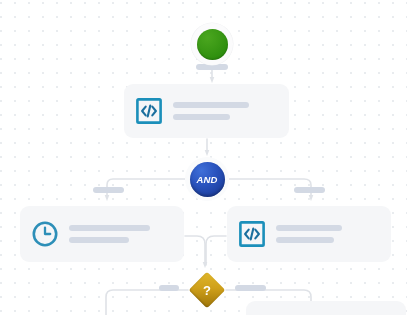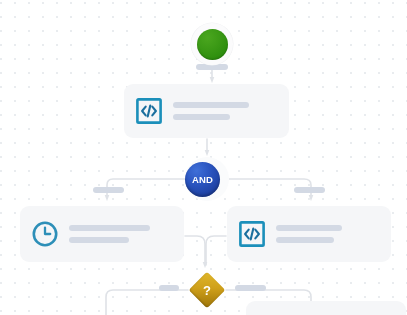--- a/index.html
+++ b/index.html
@@ -84,20 +84,22 @@
 
   
   .gate-node {
     position: absolute;
     width: 44px;
     height: 44px;
     border-radius: 50%;
     background: #fafbfc;
     display: flex;
     align-items: center;
+    justify-content: center;
+    font-style: italic;
   }
   .gate-ball {
     width: 35px;
     height: 35px;
     border-radius: 50%;
     background: radial-gradient(circle at 33% 25%, #3f6fd8 0%, #2a54bf 40%, #16348f 100%);
     color: #ffffff;
     font-size: 9.5px;
     font-weight: bold;
     letter-spacing: 0.2px;

